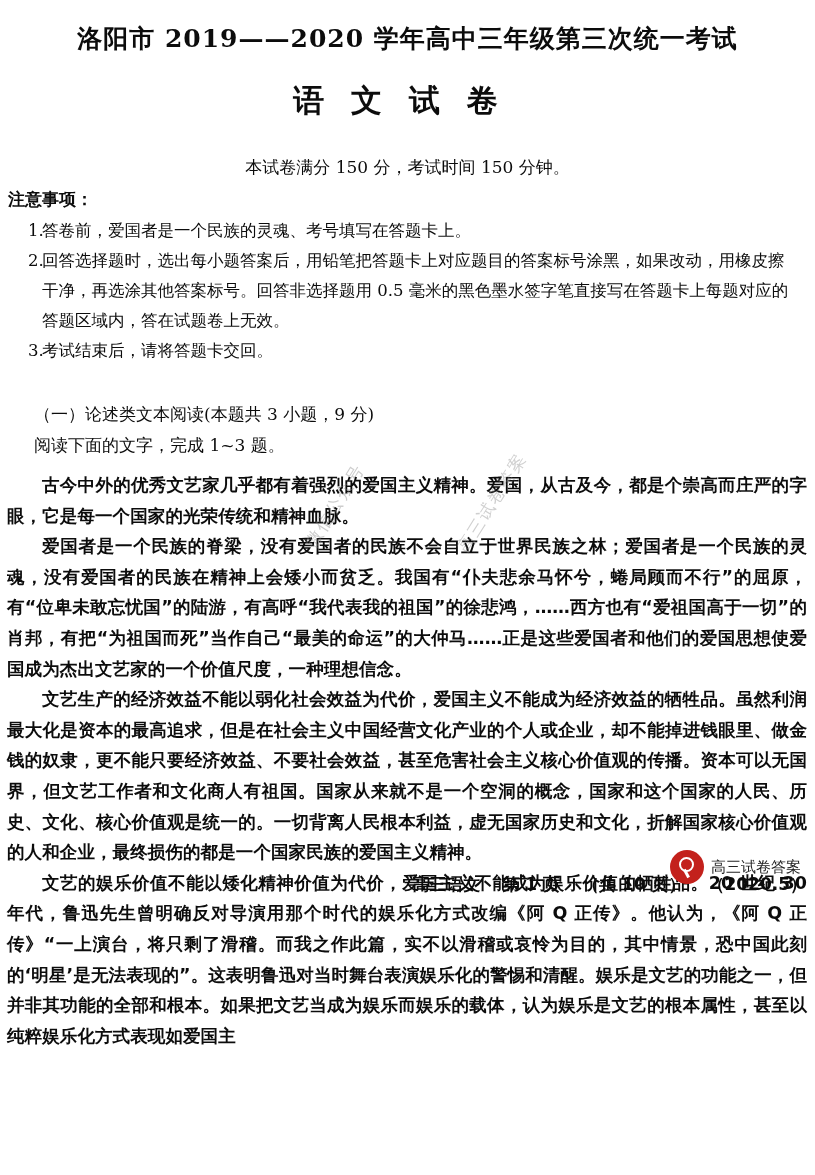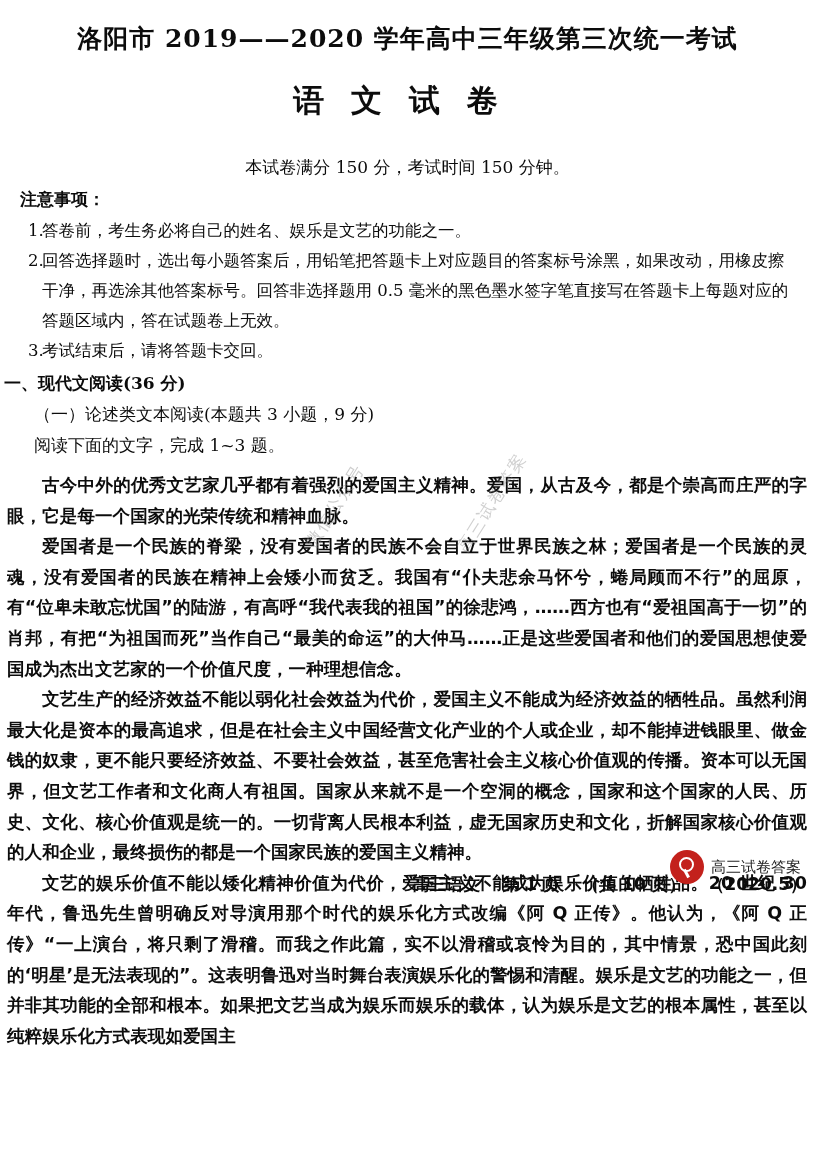--- a/index.html
+++ b/index.html
@@ -50,21 +50,20 @@
     font-size: 17px;
   }
 
   
   .notice-title {
     position: absolute;
     top: 188px;
     left: 8px;
     font-size: 17px;
     font-weight: bold;
-    margin-left: 12px;
   }
   .notice-list {
     position: absolute;
     top: 216px;
     left: 8px;
     width: 790px;
     font-size: 16.5px;
     line-height: 30px;
   }
   .notice-list .item {
@@ -208,26 +207,25 @@
 <body>
 
 <div class="page">
 
   <div class="doc-title">洛阳市 2019——2020 学年高中三年级第三次统一考试</div>
   <div class="doc-subject">语 文 试 卷</div>
   <div class="doc-score">本试卷满分 150 分，考试时间 150 分钟。</div>
 
   <div class="notice-title">注意事项：</div>
   <div class="notice-list">
-    <p class="item"><span class="num">1.</span><span class="body">答卷前，考生务必将自己的姓名、娱乐是文艺的功能之一。</span></p>
+    <p class="item"><span class="num">1.</span><span class="body">答卷前，爱国者是一个民族的灵魂、考号填写在答题卡上。</span></p>
     <p class="item"><span class="num">2.</span><span class="body">回答选择题时，选出每小题答案后，用铅笔把答题卡上对应题目的答案标号涂黑，如果改动，用橡皮擦干净，再选涂其他答案标号。回答非选择题用 0.5 毫米的黑色墨水签字笔直接写在答题卡上每题对应的答题区域内，答在试题卷上无效。</span></p>
     <p class="item"><span class="num">3.</span><span class="body">考试结束后，请将答题卡交回。</span></p>
   </div>
 
-  <div class="sec1-title">一、现代文阅读(36 分)</div>
   <div class="sec1-sub">（一）论述类文本阅读(本题共 3 小题，9 分)</div>
   <div class="sec1-instr">阅读下面的文字，完成 1~3 题。</div>
 
   <div class="body-text">
     <p>古今中外的优秀文艺家几乎都有着强烈的爱国主义精神。爱国，从古及今，都是个崇高而庄严的字眼，它是每一个国家的光荣传统和精神血脉。</p>
     <p>爱国者是一个民族的脊梁，没有爱国者的民族不会自立于世界民族之林；爱国者是一个民族的灵魂，没有爱国者的民族在精神上会矮小而贫乏。我国有“仆夫悲余马怀兮，蜷局顾而不行”的屈原，有“位卑未敢忘忧国”的陆游，有高呼“我代表我的祖国”的徐悲鸿，……西方也有“爱祖国高于一切”的肖邦，有把“为祖国而死”当作自己“最美的命运”的大仲马……正是这些爱国者和他们的爱国思想使爱国成为杰出文艺家的一个价值尺度，一种理想信念。</p>
     <p>文艺生产的经济效益不能以弱化社会效益为代价，爱国主义不能成为经济效益的牺牲品。虽然利润最大化是资本的最高追求，但是在社会主义中国经营文化产业的个人或企业，却不能掉进钱眼里、做金钱的奴隶，更不能只要经济效益、不要社会效益，甚至危害社会主义核心价值观的传播。资本可以无国界，但文艺工作者和文化商人有祖国。国家从来就不是一个空洞的概念，国家和这个国家的人民、历史、文化、核心价值观是统一的。一切背离人民根本利益，虚无国家历史和文化，折解国家核心价值观的人和企业，最终损伤的都是一个国家民族的爱国主义精神。</p>
     <p>文艺的娱乐价值不能以矮化精神价值为代价，爱国主义不能成为娱乐价值的牺牲品。20 世纪 30 年代，鲁迅先生曾明确反对导演用那个时代的娱乐化方式改编《阿 Q 正传》。他认为，《阿 Q 正传》“一上演台，将只剩了滑稽。而我之作此篇，实不以滑稽或哀怜为目的，其中情景，恐中国此刻的‘明星’是无法表现的”。这表明鲁迅对当时舞台表演娱乐化的警惕和清醒。娱乐是文艺的功能之一，但并非其功能的全部和根本。如果把文艺当成为娱乐而娱乐的载体，认为娱乐是文艺的根本属性，甚至以纯粹娱乐化方式表现如爱国主</p>
   </div>
 

